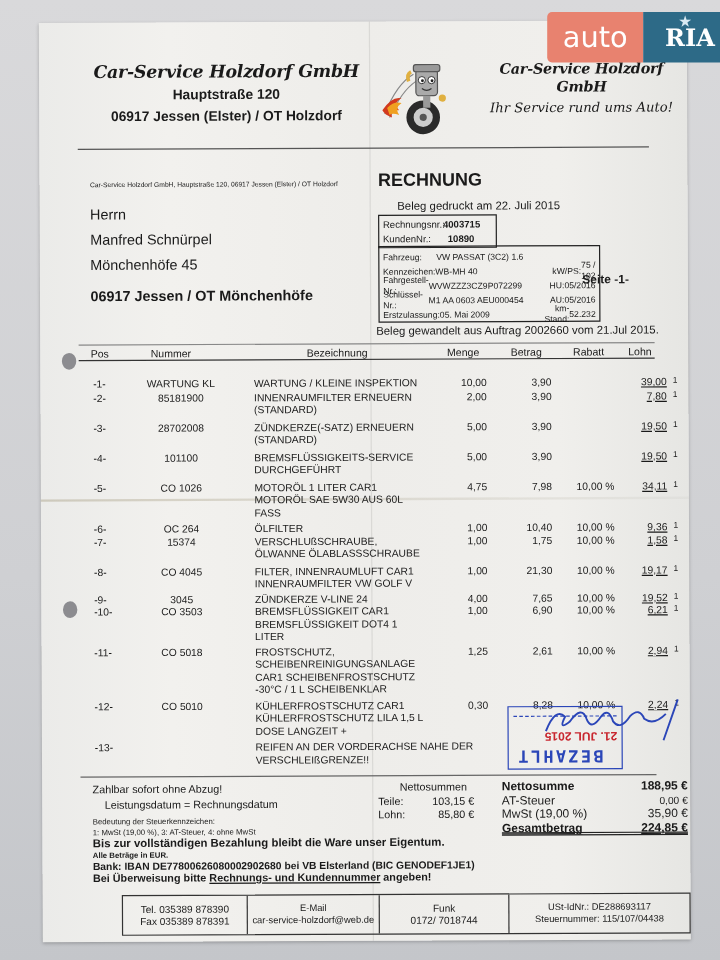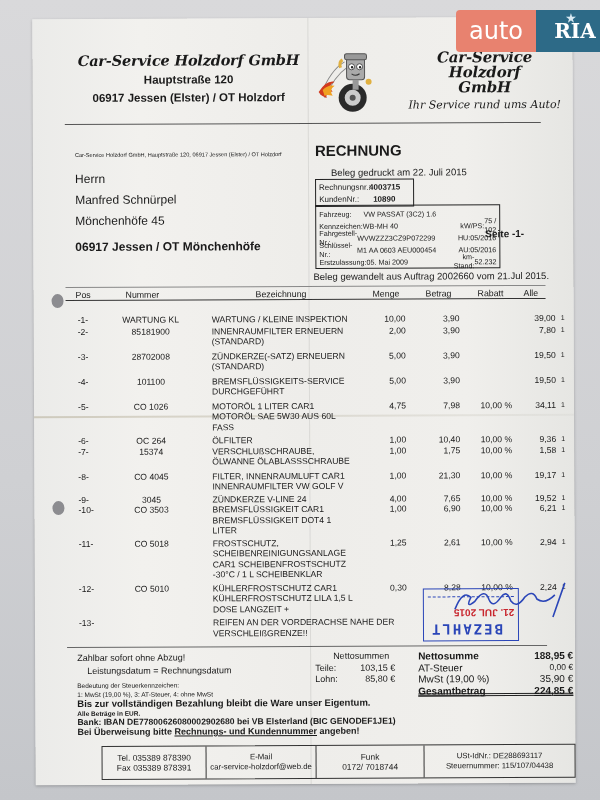--- a/index.html
+++ b/index.html
@@ -37,21 +37,21 @@
   .company-name-serif {
     font-family: "DejaVu Serif", serif; font-style: italic; font-weight: bold;
     font-size: 14.5px; letter-spacing: -0.2px;
   }
   .addr-line { font-weight: bold; font-size: 11.5px; margin-top: 5px; }
   .addr-line2 { font-weight: bold; font-size: 11.5px; margin-top: 6px; }
 
   .logo { left: 280px; top: 22px; width: 85px; height: 80px; }
 
   .company-right { left: 372px; top: 33px; width: 160px; text-align: center; }
-  .company-right .company-name-serif { font-size: 15px; line-height: 15px; }
+  .company-right .company-name-serif { font-size: 12px; line-height: 15px; }
   .slogan { font-family: "DejaVu Serif", serif; font-style: italic; font-size: 11px; margin-top: 3px; }
 
   .header-rule { left: 32px; top: 105px; width: 476px; height: 1px; background: #555; }
 
   .watermark { left: 420px; top: -6px; width: 170px; height: 42px; display: flex; }
   .wm-auto {
     width: 80px; background: #e8826f; color: #fff; font-size: 24px;
     font-family: "DejaVu Sans", sans-serif; display: flex; align-items: center; justify-content: center;
     border-radius: 4px 0 0 4px;
   }
@@ -97,21 +97,21 @@
   }
   .tbl-head span { position: absolute; top: 2px; }
   .items { left: 32px; top: 296px; width: 490px; font-size: 8.6px; }
   .item { position: relative; line-height: 10.5px; }
   .item .c { position: absolute; top: 0; }
   .c-pos { left: 12px; width: 30px; }
   .c-num { left: 50px; width: 70px; text-align: center; }
   .c-menge { left: 300px; width: 40px; text-align: right; }
   .c-betrag { left: 352px; width: 42px; text-align: right; }
   .c-rabatt { left: 398px; width: 48px; text-align: right; }
-  .c-summe { left: 448px; width: 42px; text-align: right; }
+  .c-summe { left: 448px; width: 42px; text-align: right; text-decoration: underline; }
   .c-flag { left: 495px; font-size: 7px; }
   .desc-text { display: block; padding-left: 146px; width: 330px; white-space: pre-line; }
 
   
   .stamp {
     left: 388px; top: 571px; width: 96px; height: 53px;
     border: 1.6px solid #2b46b8; color: #2b46b8;
   }
   .stamp-inner-dash { position: absolute; left: 4px; right: 4px; top: 7px; border-top: 1px dashed #2b46b8; }
   .stamp-paid {
@@ -262,21 +262,21 @@
 
   <div class="abs converted">Beleg gewandelt aus Auftrag 2002660 vom 21.Jul 2015.</div>
 
   <div class="abs tbl-head">
     <span style="left:10px">Pos</span>
     <span style="left:60px">Nummer</span>
     <span style="left:190px">Bezeichnung</span>
     <span style="left:307px">Menge</span>
     <span style="left:360px">Betrag</span>
     <span style="left:412px">Rabatt</span>
-    <span style="left:458px">Alle</span>
+    <span style="left:458px">Lohn</span>
   </div>
 
   <div class="abs items" id="items">
       <div class="item" style="margin-top: 0px;">
         <span class="c c-pos">-1-</span>
         <span class="c c-num">WARTUNG KL</span>
         <span class="c c-menge">10,00</span>
         <span class="c c-betrag">3,90</span>
         <span class="c c-rabatt"></span>
         <span class="c c-summe">39,00</span>

